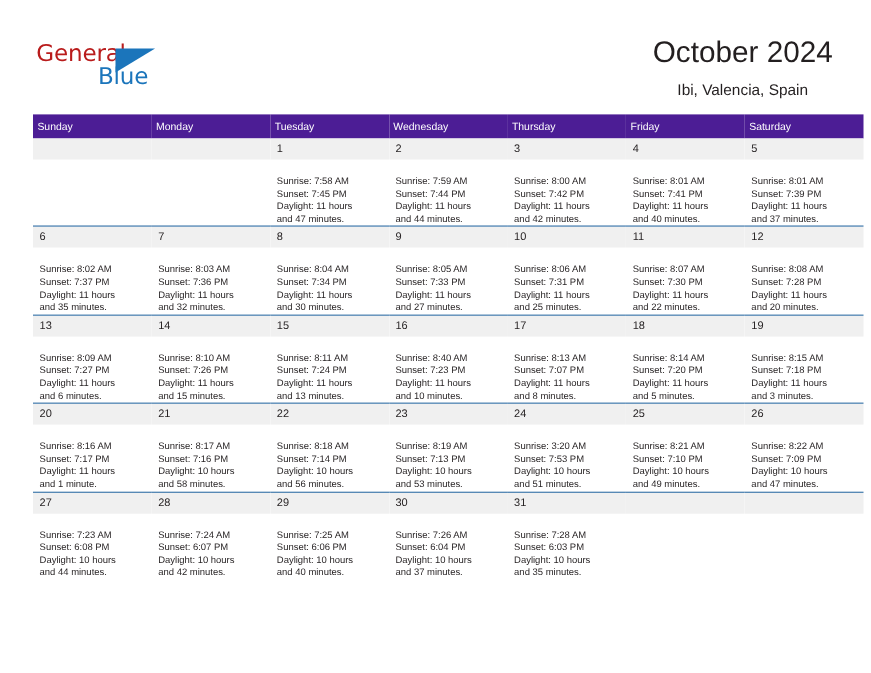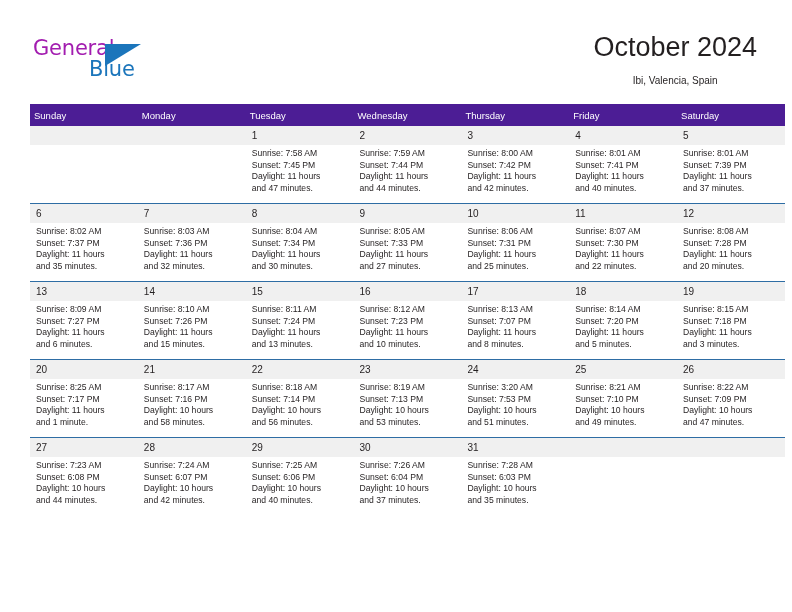--- a/index.html
+++ b/index.html
@@ -35,21 +35,21 @@
     top: 36px;
     width: 130px;
     height: 48px;
   }
   .logo-general {
     position: absolute;
     left: 0;
     top: 0;
     font-size: 21px;
     letter-spacing: -0.2px;
-    color: #a21caf;
+    color: #b91c1c;
     font-family: "DejaVu Sans", sans-serif;
     font-weight: 400;
   }
   .logo-blue {
     position: absolute;
     left: 56px;
     top: 21px;
     font-size: 21px;
     letter-spacing: -0.2px;
     color: #1b75bb;
@@ -71,21 +71,21 @@
     top: 30px;
     text-align: center;
   }
   .cal-title {
     font-size: 27px;
     color: #231f20;
     line-height: 34px;
     white-space: nowrap;
   }
   .cal-subtitle {
-    font-size: 10px;
+    font-size: 14px;
     color: #231f20;
     line-height: 22px;
     margin-top: 6px;
     white-space: nowrap;
   }
 
   
   .calendar {
     position: absolute;
     left: 30px;
@@ -120,21 +120,21 @@
     font-size: 10px;
     color: #231f20;
     padding: 3px 0 3px 6px;
     height: 13px;
     line-height: 13px;
   }
   .daynum.empty {
     color: transparent;
   }
   .details {
-    padding: 3px 4px 0 6px;
+    padding: 14px 4px 0 6px;
     font-size: 8.6px;
     line-height: 11.6px;
     color: #231f20;
   }
   .details div {
     white-space: nowrap;
   }
 </style>
 </head>
 <body>
@@ -311,21 +311,21 @@
             <div class="details">
               <div>Sunrise: 8:11 AM</div>
               <div>Sunset: 7:24 PM</div>
               <div>Daylight: 11 hours</div>
               <div>and 13 minutes.</div>
             </div>
           </td>
           <td>
             <div class="daynum">16</div>
             <div class="details">
-              <div>Sunrise: 8:12 AM</div>
+              <div>Sunrise: 8:40 AM</div>
               <div>Sunset: 7:23 PM</div>
               <div>Daylight: 11 hours</div>
               <div>and 10 minutes.</div>
             </div>
           </td>
           <td>
             <div class="daynum">17</div>
             <div class="details">
               <div>Sunrise: 8:13 AM</div>
               <div>Sunset: 7:07 PM</div>
@@ -349,21 +349,21 @@
               <div>Sunset: 7:18 PM</div>
               <div>Daylight: 11 hours</div>
               <div>and 3 minutes.</div>
             </div>
           </td>
         </tr>
         <tr class="week">
           <td>
             <div class="daynum">20</div>
             <div class="details">
-              <div>Sunrise: 8:25 AM</div>
+              <div>Sunrise: 8:16 AM</div>
               <div>Sunset: 7:17 PM</div>
               <div>Daylight: 11 hours</div>
               <div>and 1 minute.</div>
             </div>
           </td>
           <td>
             <div class="daynum">21</div>
             <div class="details">
               <div>Sunrise: 8:17 AM</div>
               <div>Sunset: 7:16 PM</div>

